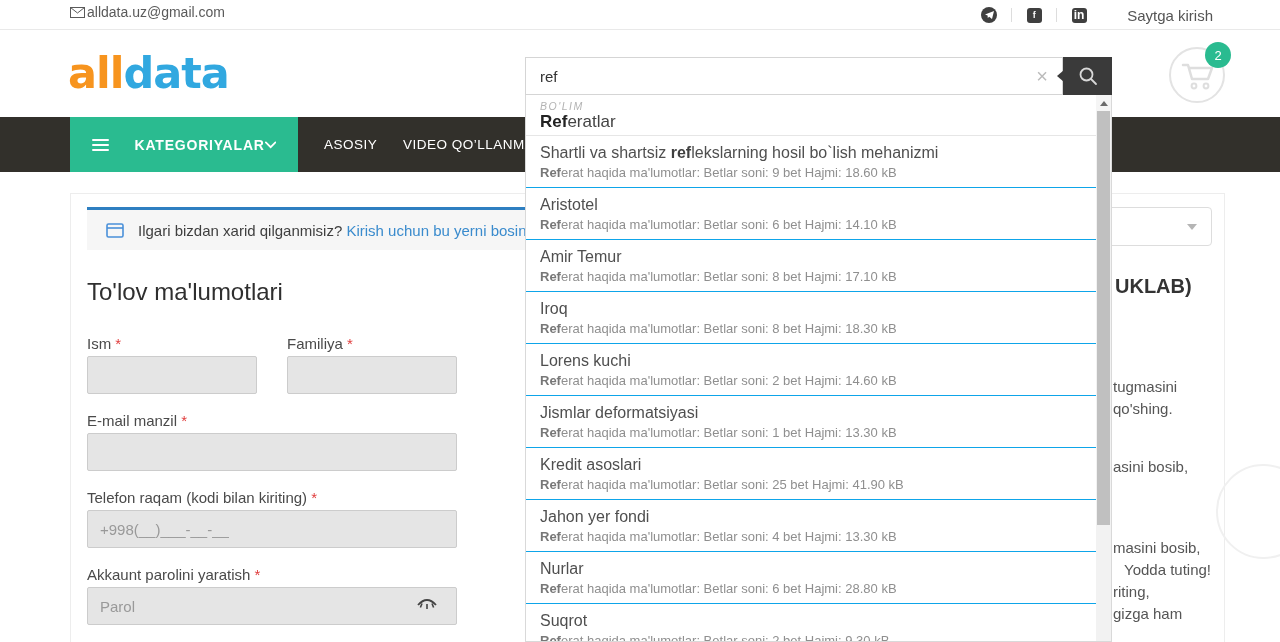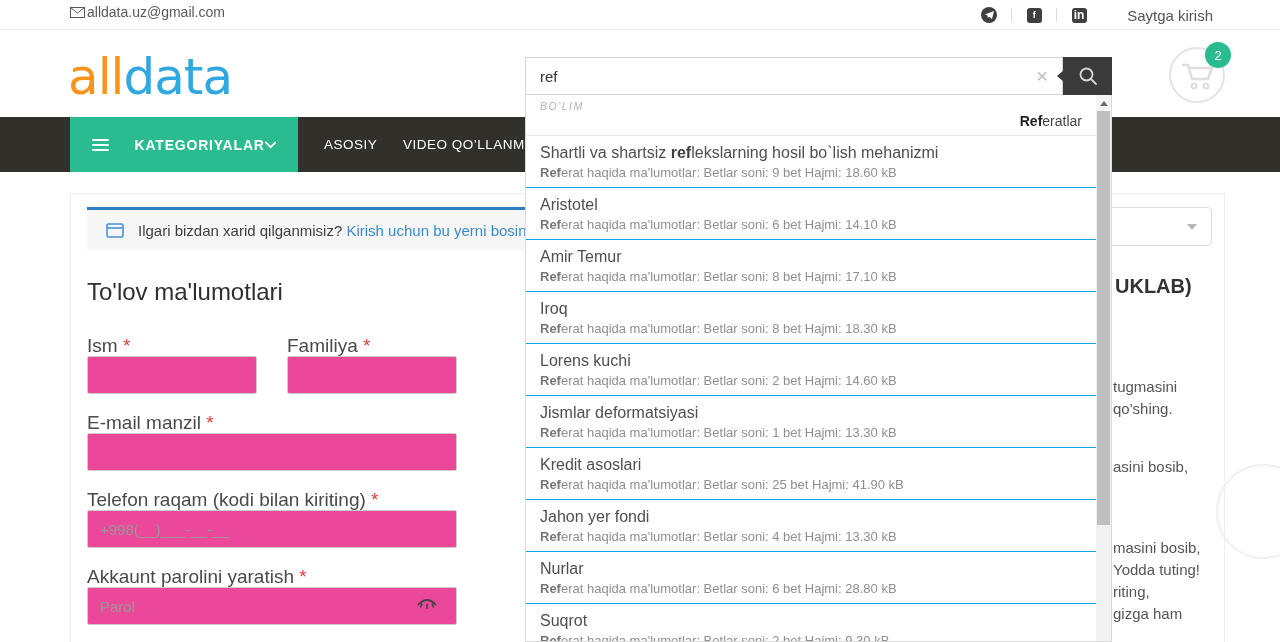--- a/index.html
+++ b/index.html
@@ -17,21 +17,21 @@
   .soc-sq { width:15px; height:15px; background:#3f3f3f; border-radius:3px; color:#fff;
     font-size:9px; font-weight:bold; display:flex; align-items:center; justify-content:center; }
   .soc-circle { width:16px; height:16px; background:#3f3f3f; border-radius:50%;
     display:flex; align-items:center; justify-content:center; }
   .soc-sep { width:1px; height:14px; background:#ddd; margin:0 14px; }
   .login-link { margin-left:40px; color:#555; font-size:15px; cursor:pointer; }
 
   
   #header { position:absolute; left:0; top:30px; width:1280px; height:87px; background:#fff; }
   .logo { position:absolute; left:68px; top:18px; font-family:"DejaVu Sans", sans-serif;
-    font-weight:normal; font-size:50px; letter-spacing:-1px; cursor:pointer; }
+    font-weight:bold; font-size:43px; letter-spacing:-1px; cursor:pointer; }
   .cart { position:absolute; left:1169px; top:17px; width:56px; height:56px;
     border:2px solid #e3e3e3; border-radius:50%; cursor:pointer; }
   .cart svg { position:absolute; left:10px; top:12px; }
   .cart-badge { position:absolute; right:-8px; top:-7px; width:26px; height:26px; border-radius:50%;
     color:#fff; font-size:13px; display:flex; align-items:center; justify-content:center; }
 
   
   #nav { position:absolute; left:0; top:117px; width:1280px; height:55px; background:#32302b; z-index:5; }
   .cat-btn { position:absolute; left:70px; top:0; width:228px; height:55px;
     display:flex; align-items:center; padding:0 22px; cursor:pointer; }
@@ -44,58 +44,58 @@
   
   #main { position:absolute; left:0; top:172px; width:1280px; height:470px; background:#fff; }
   #card { position:absolute; left:70px; top:21px; width:1155px; height:470px;
     background:#fff; border:1px solid #ededed; }
   .alert { position:absolute; left:16px; top:13px; width:744px; height:43px; background:#f6f6f6;
     border-top:3px solid #2e7fc1; display:flex; align-items:center; padding-left:19px; }
   .alert-icon { margin-right:14px; display:flex; }
   .alert-text { font-size:15px; color:#3f3f3f; }
   .alert-link { color:#3a8bcd; cursor:pointer; }
   .pay-title { position:absolute; left:16px; top:84px; font-size:24px; color:#2f2f2f; }
-  .f-label { position:absolute; font-size:19px; color:#4a4a4a; }
+  .f-label { position:absolute; font-size:15px; color:#4a4a4a; }
   .req { color:#e03c3c; }
   .f-input { position:absolute; height:38px; border:1px solid #ccc; border-radius:2px;
-    background:#ec4899; font-size:15px; color:#333; padding:0 12px; outline:none; }
+    background:#e5e5e5; font-size:15px; color:#333; padding:0 12px; outline:none; }
   .f-input::placeholder { color:#999; }
   .eye-toggle { position:absolute; left:346px; top:404px; width:20px; height:14px; cursor:pointer; }
 
   
   .sort-select { position:absolute; left:970px; top:13px; width:171px; height:39px;
     border:1px solid #ddd; border-radius:4px; background:#fff; cursor:pointer; }
   .sort-chevron { position:absolute; right:14px; top:16px; width:0; height:0;
     border-left:5px solid transparent; border-right:5px solid transparent; border-top:6px solid #b5b5b5; }
   .rp-heading { position:absolute; left:1044px; top:81px; font-size:20px; font-weight:bold;
     color:#333; white-space:nowrap; }
   .frag { position:absolute; left:1042px; font-size:15px; color:#555; white-space:nowrap; }
   .frag-0 { top:184px; } .frag-1 { top:206px; } .frag-2 { top:264px; }
-  .frag-3 { top:345px; } .frag-4 { top:367px; } .frag-5 { top:389px; } .frag-6 { top:411px; }
+  .frag-3 { top:345px; } .frag-4 { top:367px;margin-left:11px; } .frag-5 { top:389px; } .frag-6 { top:411px; }
   .ghost-circle { position:absolute; left:1145px; top:270px; width:95px; height:95px;
     border:2px solid #f0f0f0; border-radius:50%; z-index:0; }
 
   
   #search-overlay { position:absolute; left:525px; top:57px; width:587px; height:585px; z-index:40; }
   .search-row { position:relative; width:587px; height:38px; }
   .search-input { position:absolute; left:0; top:0; width:538px; height:38px;
     border:1px solid #d5d5d5; background:#fff; font-size:15px; color:#333;
     padding:0 40px 0 14px; outline:none; }
   .clear-x { position:absolute; left:506px; top:8px; width:22px; height:22px; color:#bbb;
     font-size:20px; line-height:22px; text-align:center; cursor:pointer; }
   .search-btn { position:absolute; left:538px; top:0; width:49px; height:38px; background:#3a3a3a;
     border:none; cursor:pointer; display:flex; align-items:center; justify-content:center; }
   .search-btn::before { content:""; position:absolute; left:-6px; top:13px; width:0; height:0;
     border-top:6px solid transparent; border-bottom:6px solid transparent; border-right:7px solid #3a3a3a; }
   .dropdown { position:absolute; left:0; top:38px; width:587px; height:547px; background:#fff;
     border:1px solid #d9d9d9; border-top:none; overflow:hidden; }
   .dd-list { margin-right:15px; }
   .dd-section { padding:5px 14px 4px; border-bottom:1px solid #e6e6e6; cursor:pointer; }
   .dd-section-label { font-size:10.5px; font-style:italic; color:#b3b3b3; letter-spacing:1.5px; }
-  .dd-section-value { font-size:14px; color:#444; line-height:19px;text-align:right; }
+  .dd-section-value { font-size:17px; color:#444; line-height:19px; }
   .dd-section-value b { color:#222; }
   .dd-row { padding:7px 14px 6px; border-bottom:1px solid #0ea5e9; cursor:pointer; }
   .dd-row-title { font-size:16px; color:#4f4f4f; line-height:20px; }
   .dd-row-title b { color:#3f3f3f; }
   .dd-row-meta { font-size:13px; color:#8f8f8f; line-height:16px; margin-top:2px; }
   .dd-row-meta b { color:#777; }
   .scrollcol { position:absolute; right:0; top:0; width:15px; height:547px; background:#f2f2f2; }
   .scroll-up { position:absolute; top:0; left:0; width:15px; height:16px; background:#f5f5f5;
     display:flex; align-items:center; justify-content:center; cursor:pointer; }
   .scroll-up::before { content:""; width:0; height:0; border-left:4px solid transparent;

